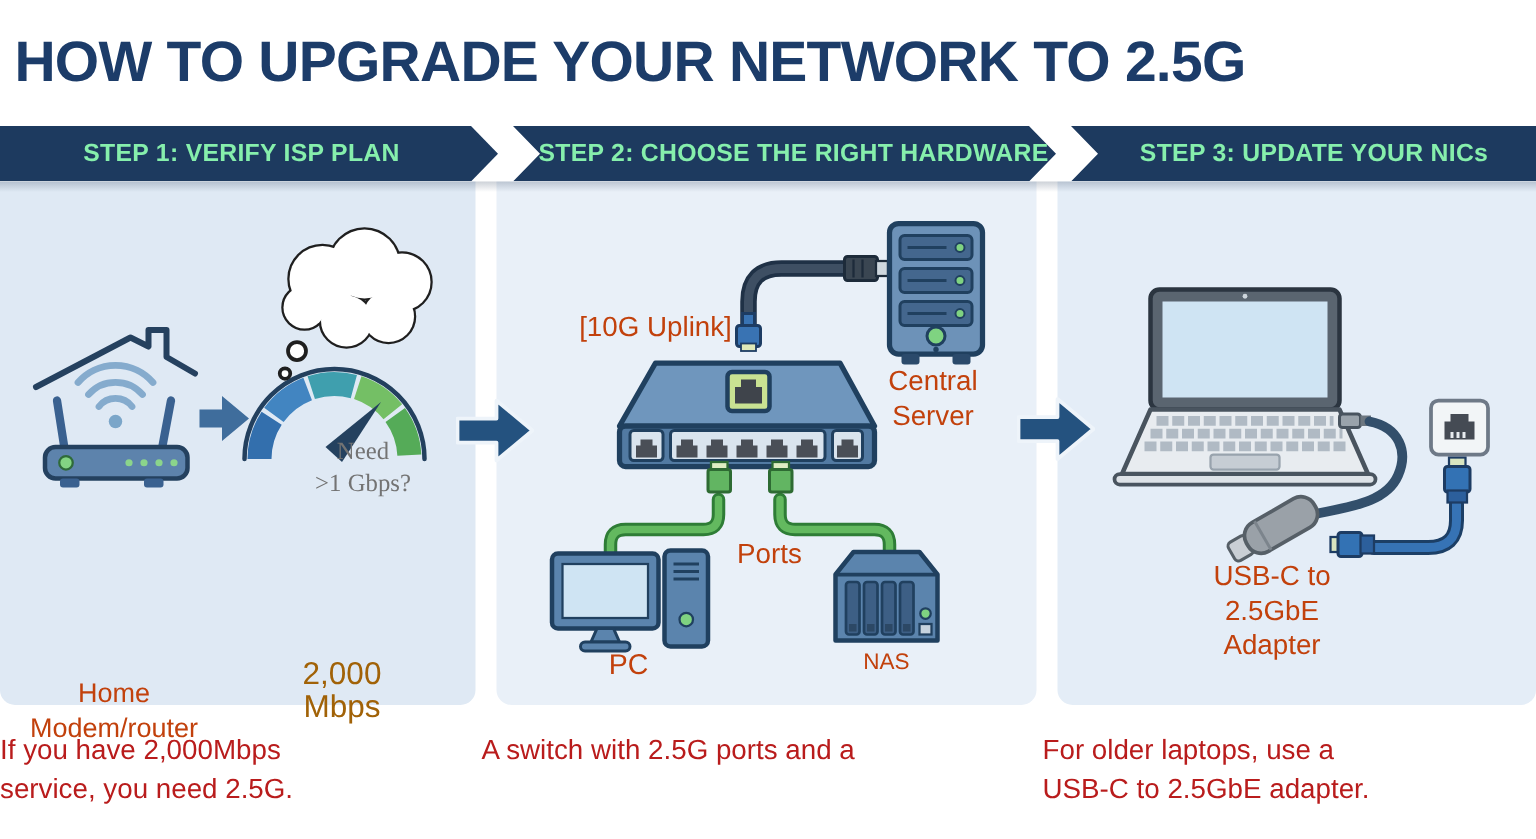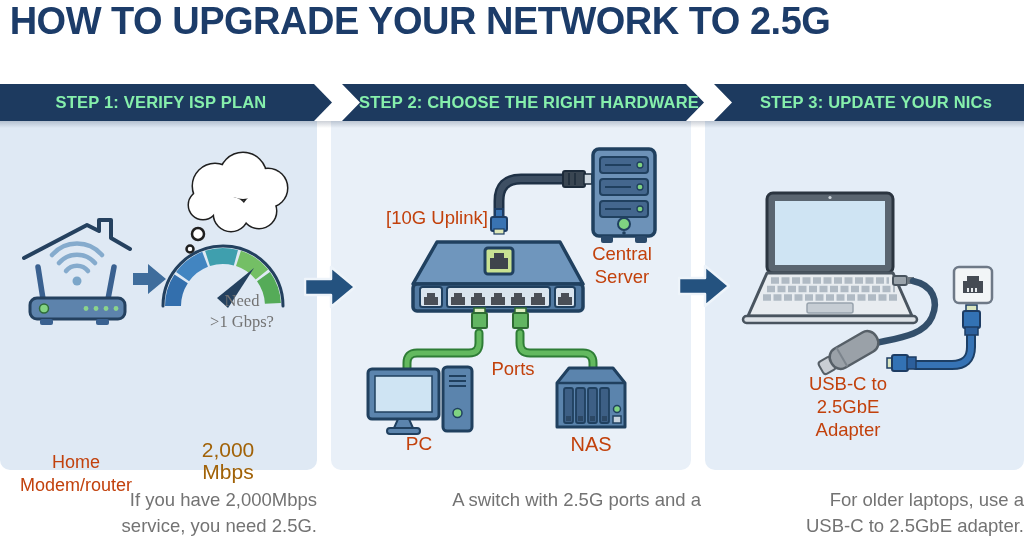--- a/index.html
+++ b/index.html
@@ -1,19 +1,19 @@
 <!DOCTYPE html>
 <html><head>
 <meta charset="utf-8">
 <style>
   html,body{margin:0;padding:0;background:#ffffff;}
   .canvas{position:relative;width:1024px;height:559px;overflow:hidden;background:#ffffff;
           font-family:"Liberation Sans","DejaVu Sans",sans-serif;}
   
-  .header{position:absolute;left:0;top:0;width:840px;height:84px;display:flex;justify-content:center;}
+  .header{position:absolute;left:0;top:0;width:840px;height:84px;display:flex;align-items:center;justify-content:center;}
   .title{font-size:38px;font-weight:800;letter-spacing:-0.5px;color:#1c3c69;white-space:nowrap;}
   
   .banner{position:absolute;left:0;top:84px;width:1024px;height:37px;}
   .banner-shadow{position:absolute;left:0;top:121px;width:1024px;height:7px;
                  background:linear-gradient(rgba(25,45,75,.22),rgba(25,45,75,0));pointer-events:none;z-index:5;}
   .seg{position:absolute;top:0;height:37px;background:#1d3a5f;color:#86efac;font-weight:700;font-size:16.5px;
        display:flex;align-items:center;justify-content:center;letter-spacing:.2px;}
   .seg1{left:0;width:332px;clip-path:polygon(0 0,calc(100% - 18px) 0,100% 50%,calc(100% - 18px) 100%,0 100%);padding-right:10px;box-sizing:border-box;}
   .seg2{left:342px;width:362px;clip-path:polygon(0 0,calc(100% - 18px) 0,100% 50%,calc(100% - 18px) 100%,0 100%,18px 50%);padding-left:12px;box-sizing:border-box;}
   .seg3{left:714px;width:310px;clip-path:polygon(0 0,100% 0,100% 100%,0 100%,18px 50%);padding-left:14px;box-sizing:border-box;}
@@ -26,28 +26,28 @@
   
   .lbl{position:absolute;text-align:center;color:#c2410c;}
   .lbl .ln{display:block;}
   .bubble-text{left:177px;top:169px;width:130px;font-size:16.5px;line-height:21px;color:#737373;font-family:Liberation Serif, serif;}
   .gauge-value{left:168px;top:318px;width:120px;font-size:21px;font-weight:400;line-height:22px;color:#a16207;}
   .router-label{left:6px;top:330px;width:140px;font-size:18px;line-height:23px;}
   .uplink-label{left:372px;top:207px;width:130px;font-size:18.5px;}
   .server-label{left:572px;top:242px;width:100px;font-size:18.5px;line-height:23px;}
   .ports-label{left:463px;top:357px;width:100px;font-size:18.5px;line-height:23px;}
   .pc-label{left:379px;top:433px;width:80px;font-size:19px;}
-  .nas-label{left:551px;top:433px;width:80px;font-size:20px;}
+  .nas-label{left:551px;top:433px;width:80px;font-size:15px;}
   .adapter-label{left:788px;top:372px;width:120px;font-size:18.5px;line-height:23px;}
   
   .div-arrow{position:absolute;width:52px;height:50px;z-index:6;}
   .arrow1{left:304px;top:262px;}
   .arrow2{left:678px;top:261px;}
   
-  .caption{position:absolute;top:487px;text-align:right;color:#737373;font-size:18.5px;line-height:26px;}
+  .caption{position:absolute;top:487px;text-align:left;color:#b91c1c;font-size:18.5px;line-height:26px;}
   .cap1{left:0;width:317px;}
   .cap2{left:321px;width:380px;}
   .cap3{left:695px;width:329px;}
 </style>
 </head>
 <body>
 
 <div class="canvas">
 
   <div class="header">

